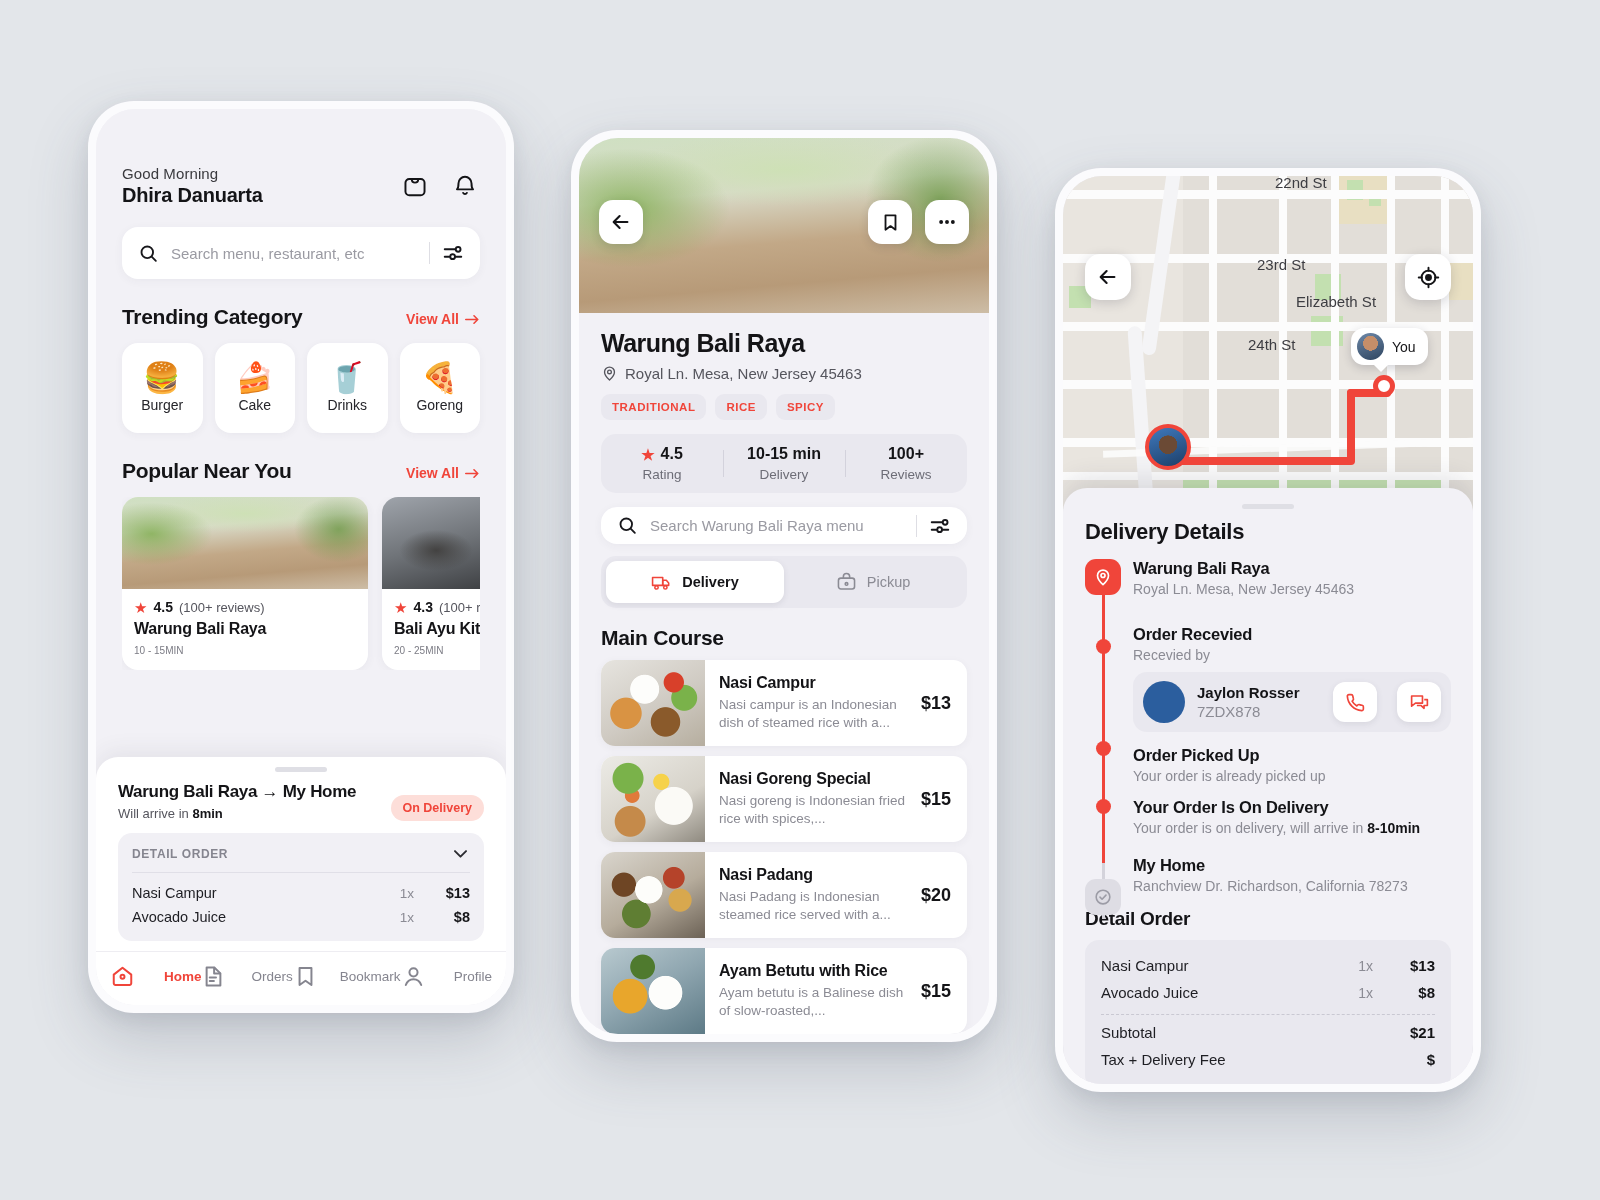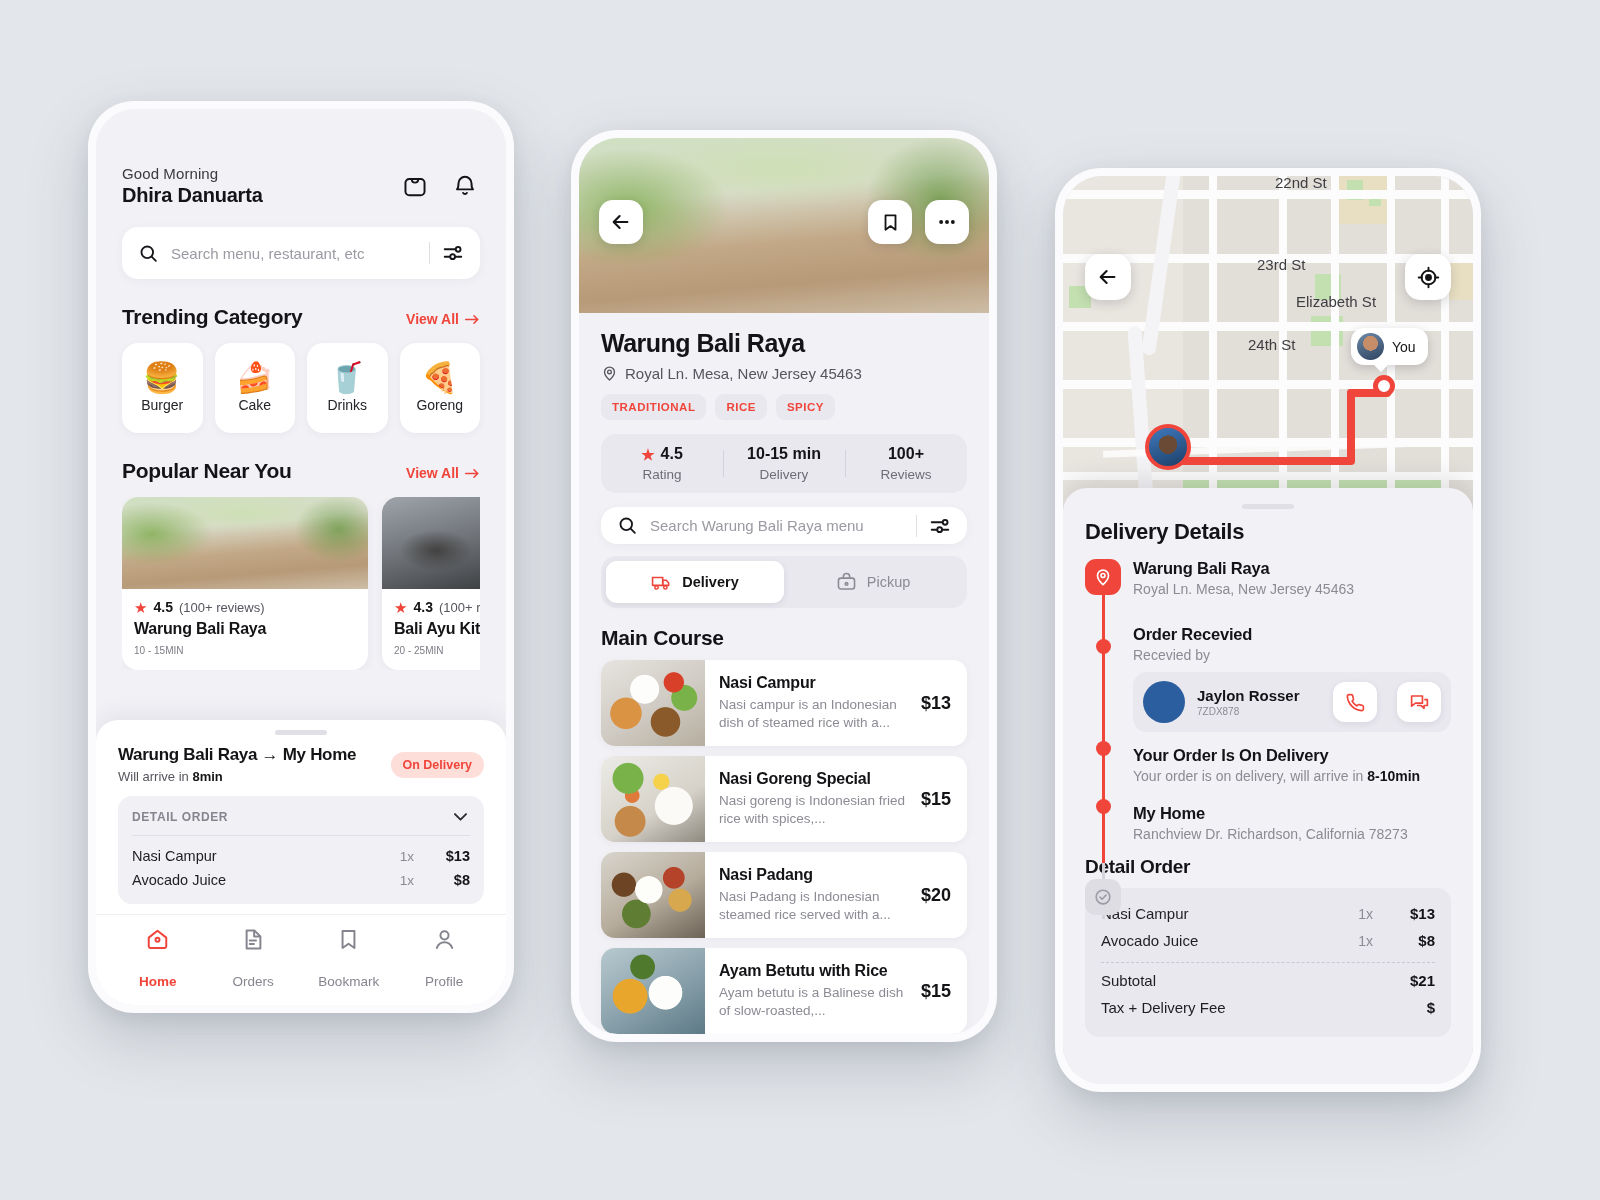--- a/index.html
+++ b/index.html
@@ -66,36 +66,36 @@
   .rrate b { color:#141417; font-size:14px; }
   .star { color:#f0453a; font-size:15px; line-height:1; }
   .rname { font-size:16px; font-weight:700; color:#141417; margin-top:5px; letter-spacing:-.2px; }
   .rtime { font-size:10px; color:#7b7b84; margin-top:7px; }
 
   .p1-sheet {
     margin-top: auto; background:#fff; border-radius: 22px 22px 0 0;
     padding: 10px 22px 0; box-shadow: 0 -6px 22px rgba(60,60,80,.08);
   }
   .grab { width:52px; height:5px; border-radius:3px; background:#dfdfe5; margin: 0 auto 10px; }
-  .del-top { display:flex; align-items:center; justify-content:space-between; }
+  .del-top { display:flex; align-items:flex-end; justify-content:space-between; }
   .del-route { font-size:17px; font-weight:700; color:#141417; letter-spacing:-.3px; }
   .del-sub { font-size:13px; color:#55555d; margin-top:4px; }
   .del-sub b { color:#141417; }
   .pill { background:#fdded9; color:#f0453a; font-size:12.5px; font-weight:700; padding:6px 12px; border-radius:14px; white-space:nowrap; }
   .detail-box { background:#f1f0f5; border-radius:14px; margin-top:12px; padding: 11px 14px 12px; }
   .detail-head { display:flex; align-items:center; justify-content:space-between; }
   .detail-label { font-size:12px; font-weight:700; color:#85858f; letter-spacing:.6px; }
   .det-sep { height:1px; background:#e0dfe7; margin:9px 0 8px; }
   .oi { display:flex; align-items:center; font-size:14.5px; color:#1e1e23; padding: 4px 0; }
   .oi .nm { flex:1; }
   .oi .qty { color:#8b8b94; font-size:13.5px; margin-right:16px; }
   .oi .pr { font-weight:700; color:#141417; min-width:40px; text-align:right; }
 
   .tabbar { background:#fff; border-top:1px solid #eeedf2; display:flex; padding: 12px 14px 16px; }
-  .tab { flex:1; display:flex; flex-direction:column; align-items:center; gap:22px; cursor:pointer; }
+  .tab { flex:1; display:flex; flex-direction:row; align-items:center; gap:22px; cursor:pointer;justify-content:space-between; }
   .tab .tl { font-size:13.5px; color:#85858f; }
   .tab.on .tl { color:#f0453a; font-weight:600; }
 
   
   .p2 { position:absolute; inset:0; background:#f2f1f6; display:flex; flex-direction:column; }
   .hero { height: 175px; position:relative; flex:none; overflow:hidden; }
   .hero-img { position:absolute; inset:0; }
   .hero-btns { position:absolute; left:20px; right:20px; top:62px; display:flex; align-items:center; justify-content:space-between; }
   .hbtn { width:44px; height:44px; border-radius:14px; background:#fff; display:flex; align-items:center; justify-content:center; box-shadow:0 3px 10px rgba(40,40,60,.14); }
   .hbtn-grp { display:flex; gap: 13px; }
@@ -154,21 +154,21 @@
   .tl-endbox { position:absolute; left:0; width:36px; height:36px; border-radius:11px; background:#dedde4; display:flex; align-items:center; justify-content:center; }
   .tl-dot { position:absolute; left: 11px; width:15px; height:15px; border-radius:50%; background:#f0453a; }
   .st-title { font-size:16.5px; font-weight:700; color:#141417; letter-spacing:-.2px; }
   .st-sub { font-size:14px; color:#8b8b94; margin-top:3px; }
   .st-sub b { color:#141417; }
   .blk { margin-bottom: 14px; }
   .courier { background:#e9e8ef; border-radius:14px; padding:9px 10px; display:flex; align-items:center; gap:12px; margin-top:9px; }
   .courier .cava { width:42px; height:42px; border-radius:50%; overflow:hidden; flex:none; background:#2b5e9e; }
   .courier .cinfo { flex:1; }
   .cname { font-size:15px; font-weight:600; color:#141417; }
-  .cplate { font-size:10px; color:#8b8b94; margin-top:2px; }
+  .cplate { font-size:15px; color:#8b8b94; margin-top:2px; }
   .cbtn { width:44px; height:40px; border-radius:12px; background:#fff; display:flex; align-items:center; justify-content:center; box-shadow:0 2px 6px rgba(60,60,80,.10); }
   .do-title { font-size:19px; font-weight:700; color:#141417; margin-top:14px; letter-spacing:-.3px; }
   .do-box { background:#e9e8ef; border-radius:14px; margin-top:10px; padding: 12px 16px 16px; }
   .do-row { display:flex; align-items:center; font-size:15px; color:#1e1e23; padding: 5px 0; }
   .do-row .nm { flex:1; }
   .do-row .qty { color:#8b8b94; font-size:14px; margin-right:18px; }
   .do-row .pr { font-weight:700; color:#141417; min-width:44px; text-align:right; }
   .dashed { border-top:1.5px dashed #c9c8d2; margin: 8px 0 4px; }
 
   
@@ -666,20 +666,24 @@
               <span class="cbtn" style="margin-left:8px;">
                 <svg width="21" height="21" viewBox="0 0 24 24" fill="none" stroke="#f0453a" stroke-width="1.9" stroke-linejoin="round">
                       <path d="M3 4.6h12.4v8.2H7.4L3 16.2z"></path>
                       <path d="M9 15.4h4.6l3.6 3.2v-3.2H21V8.8h-3.6"></path>
                     </svg>
               </span>
             </div>
           </div>
 
           <div class="tl-dot" style="top:182px;"></div>
+          <div class="blk">
+            <div class="st-title">Order Picked Up</div>
+            <div class="st-sub">Your order is already picked up</div>
+          </div>
 
           <div class="tl-dot" style="top:240px;"></div>
           <div class="blk">
             <div class="st-title">Your Order Is On Delivery</div>
             <div class="st-sub">
               <span>Your order is on delivery, will arrive in </span><b>8-10min</b>
             </div>
           </div>
 
           <div class="tl-endbox" style="top:320px;">

